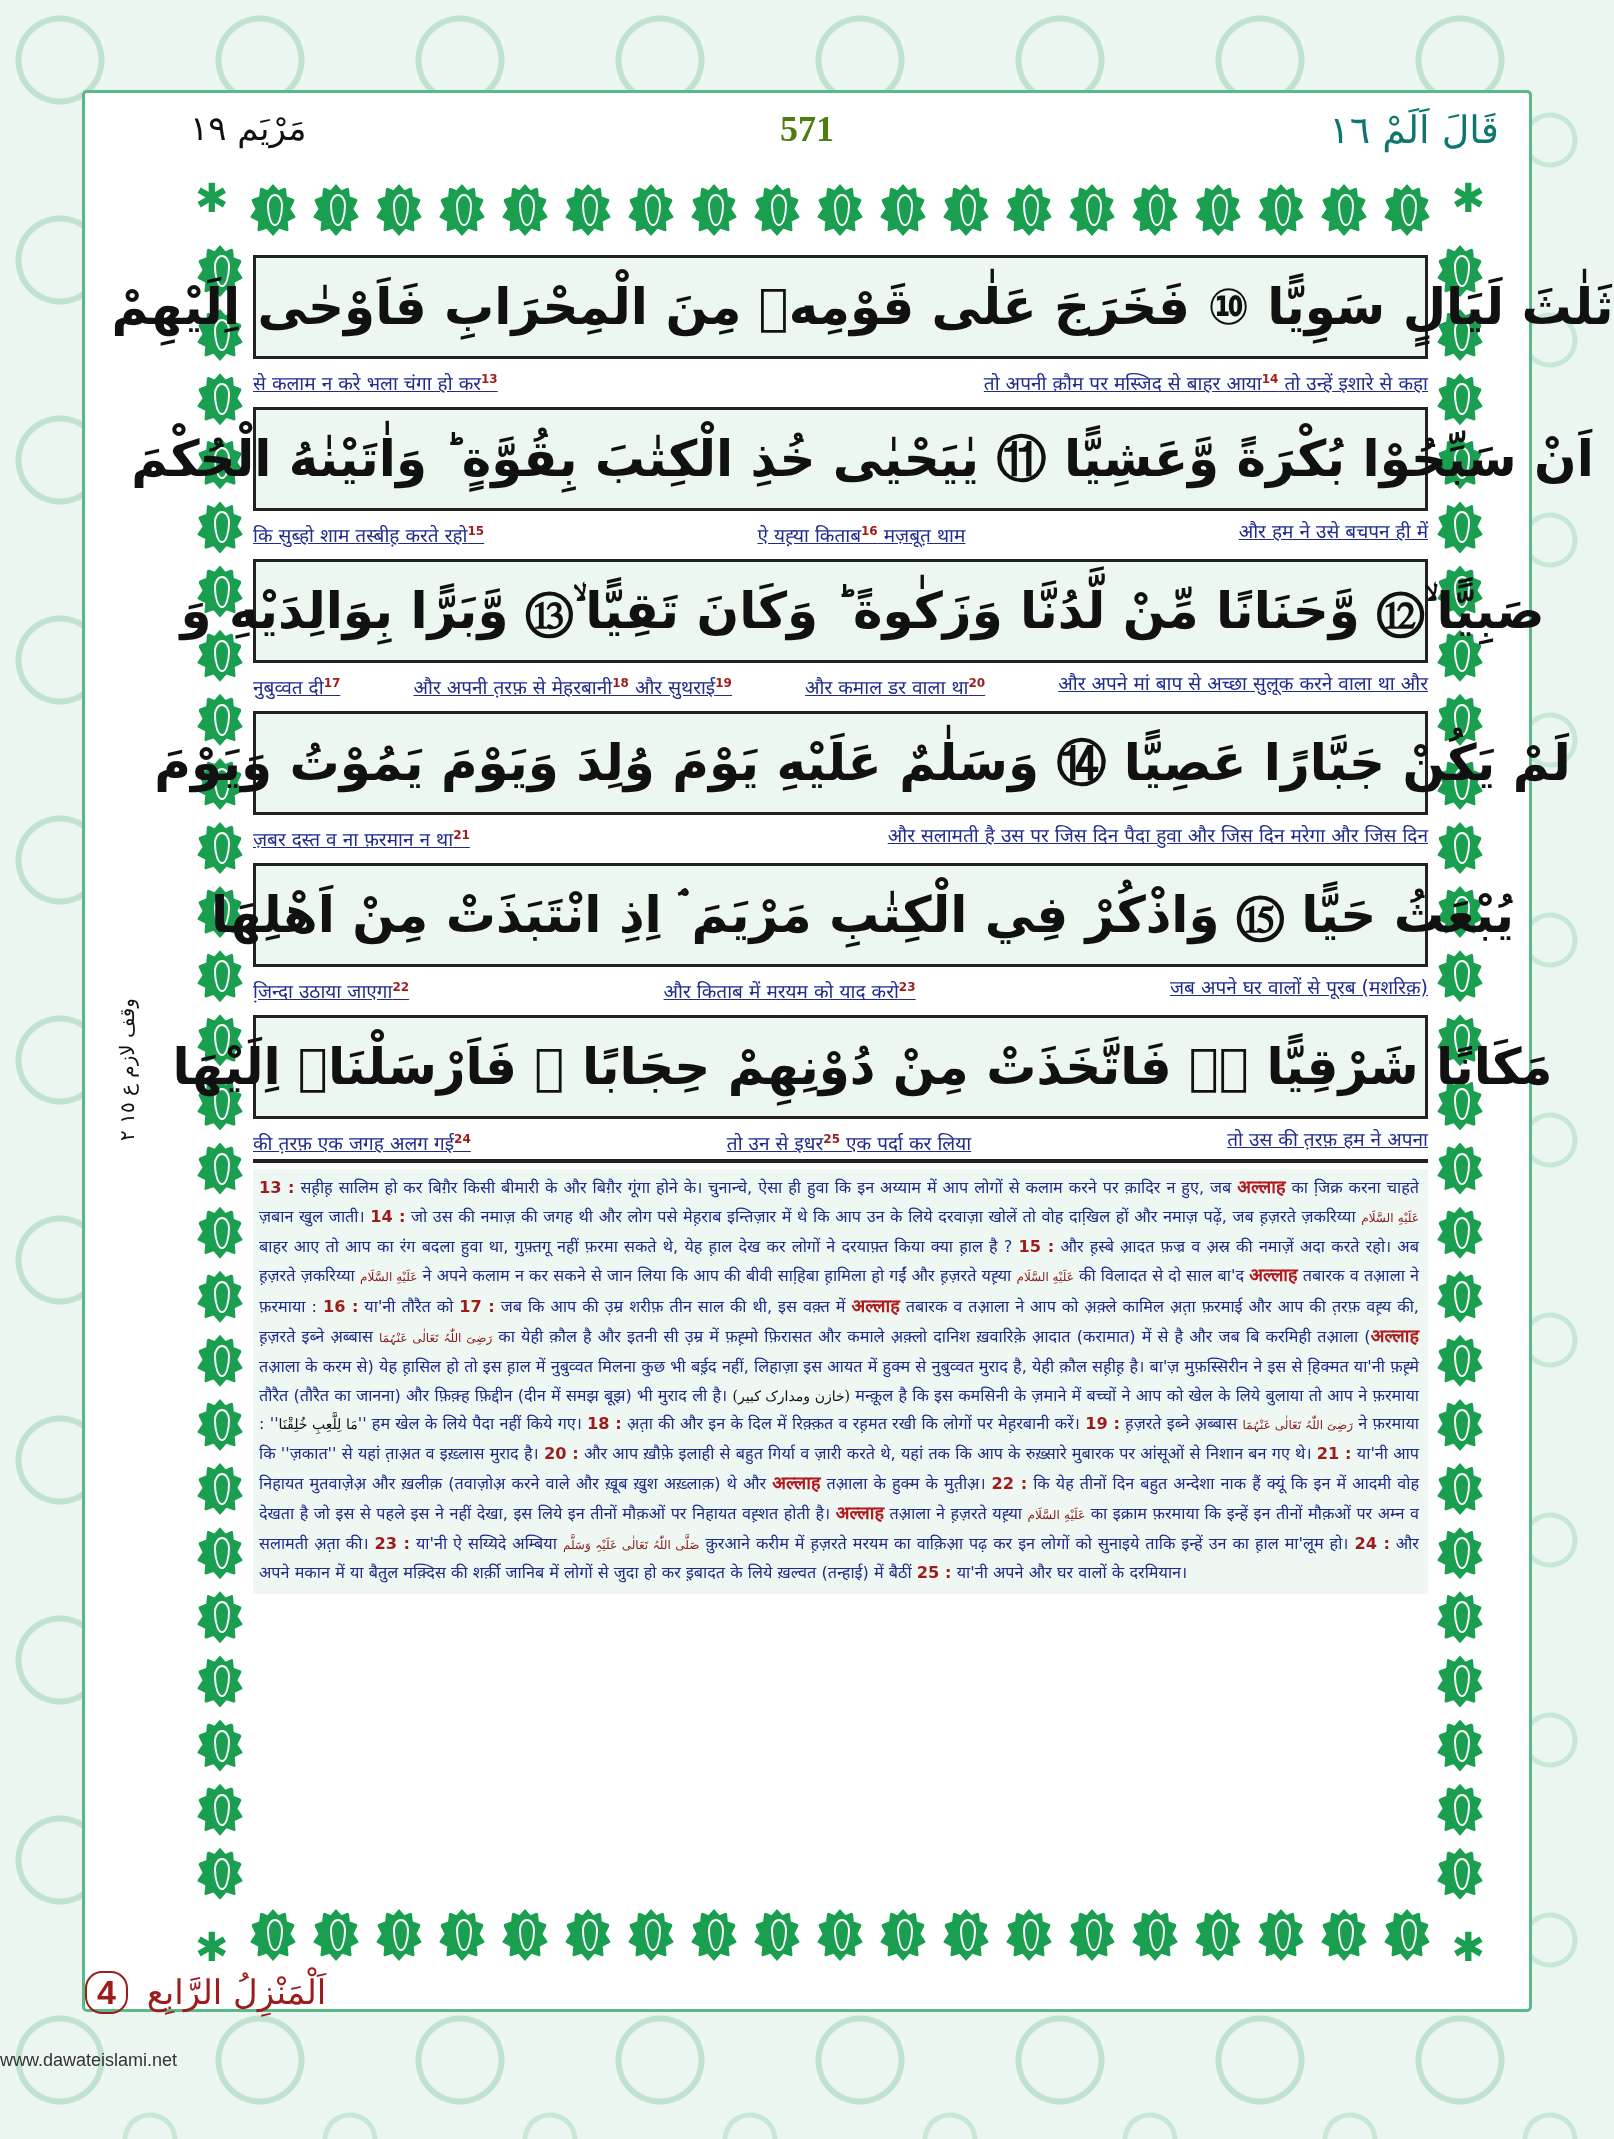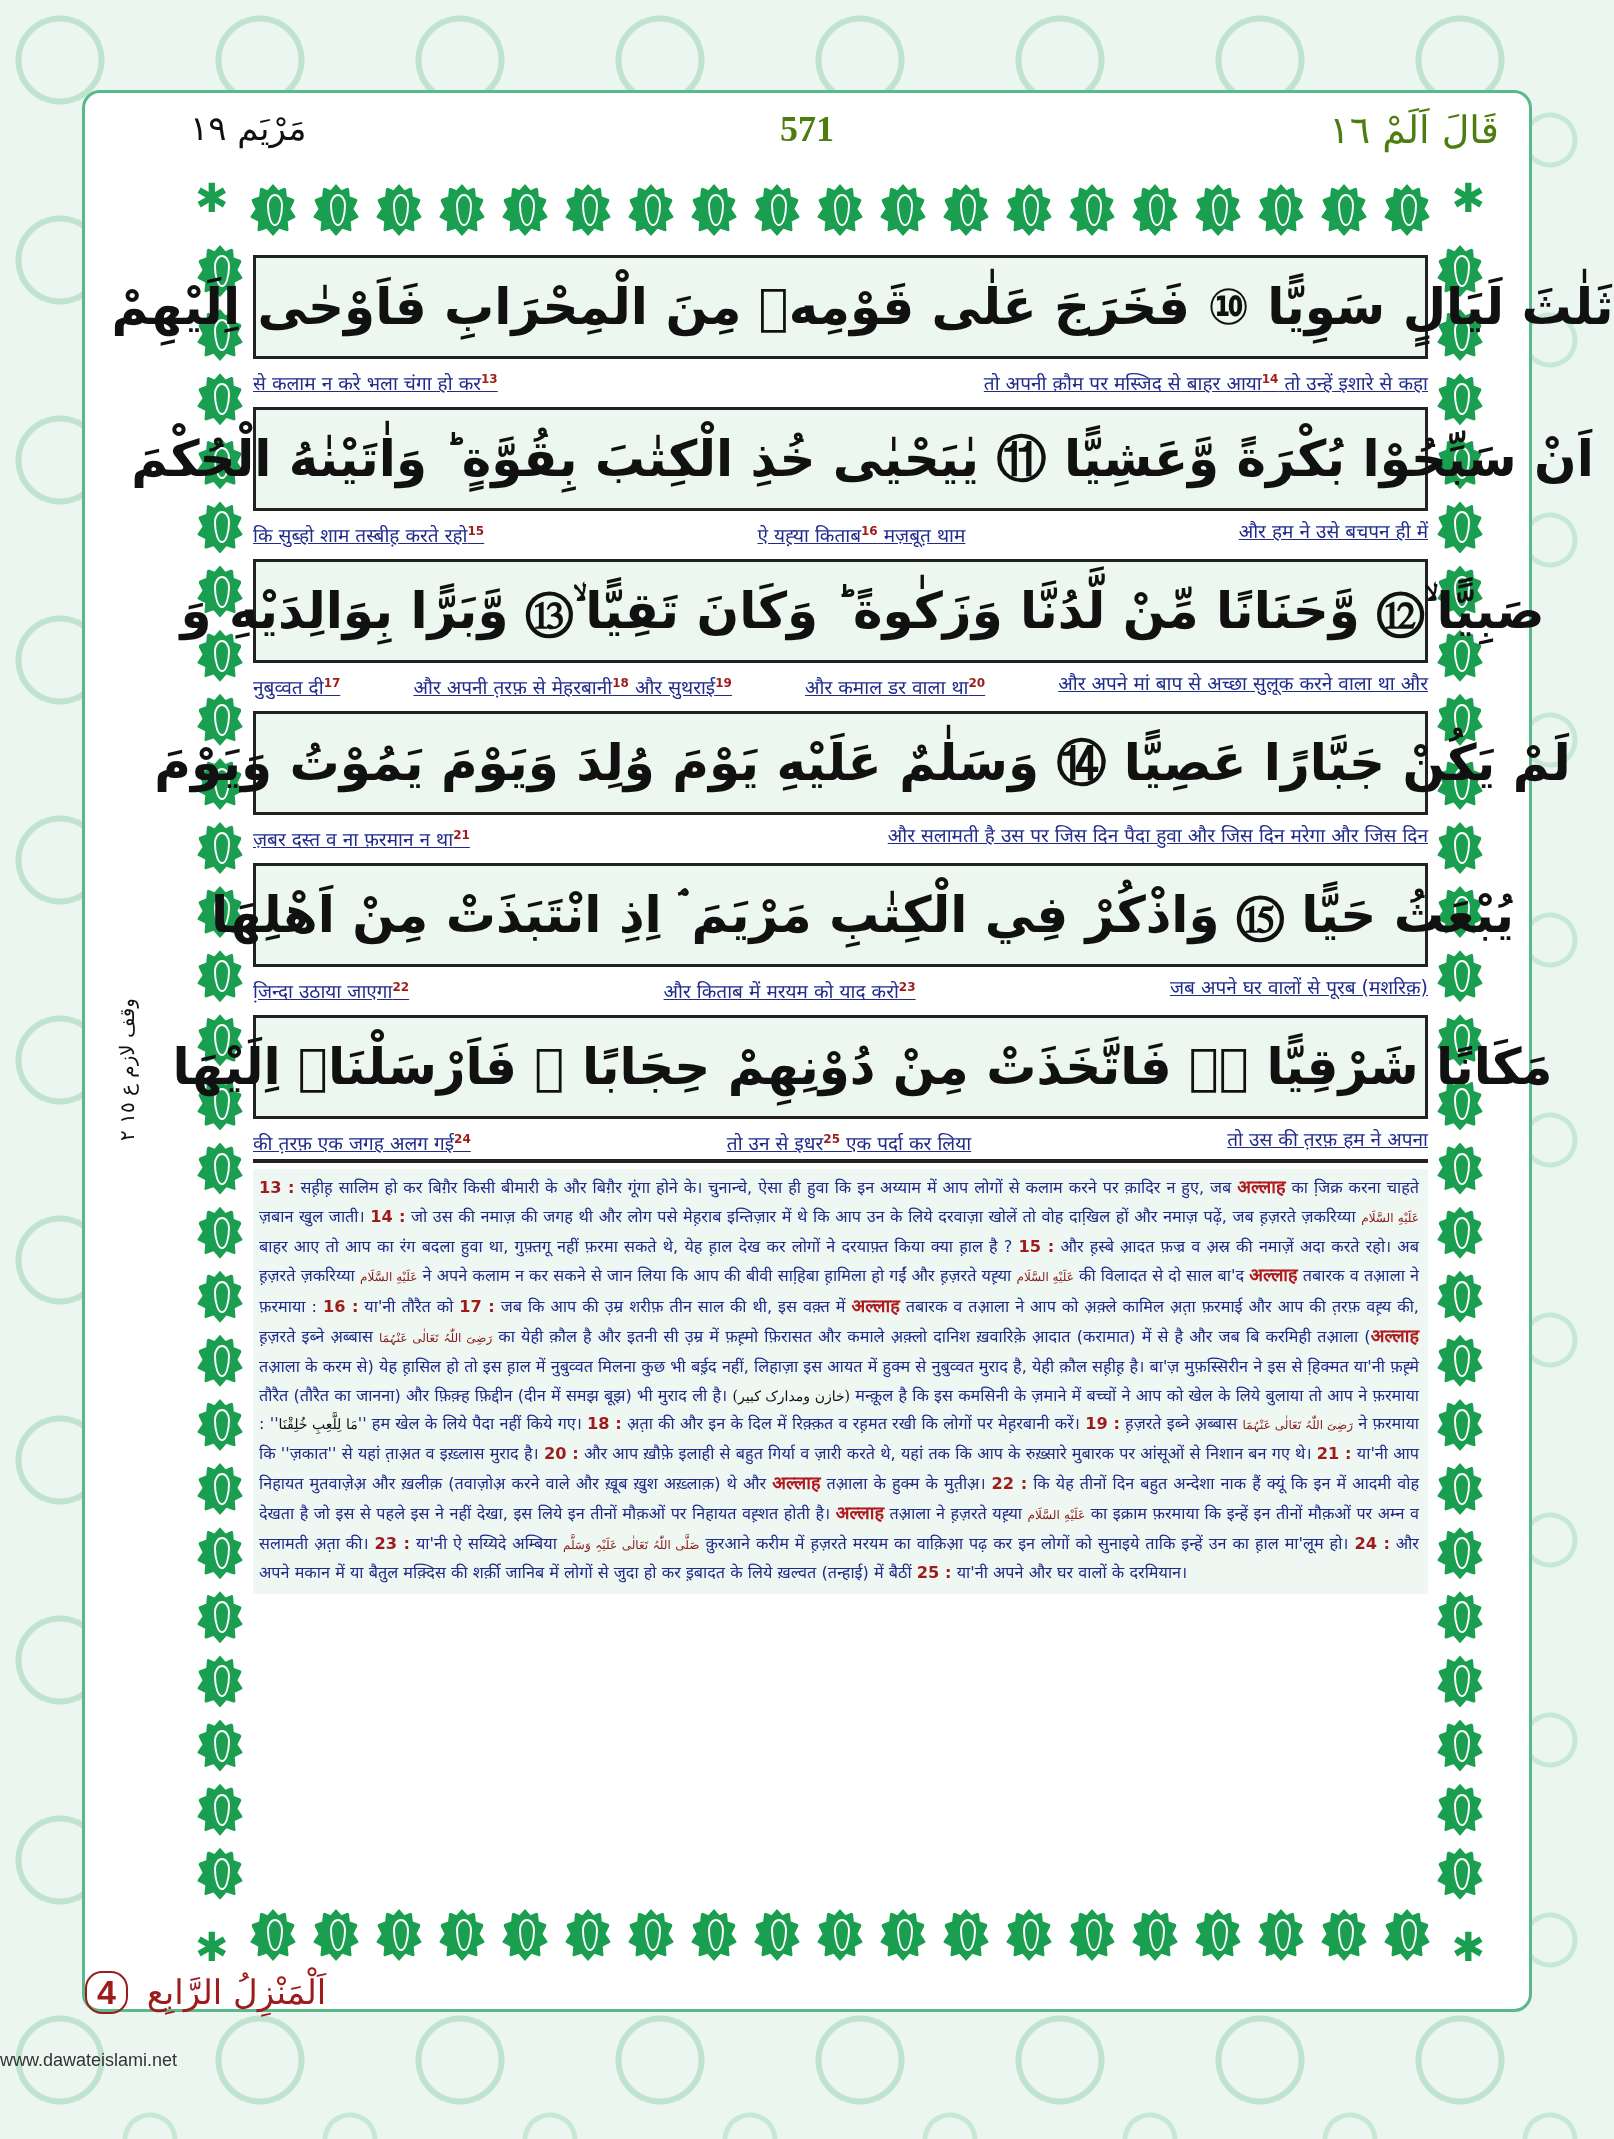--- a/index.html
+++ b/index.html
@@ -7,28 +7,28 @@
     width: 1614px; height: 2139px; position: relative; overflow: hidden;
     background-color: #eaf6ef;
     background-image:
       radial-gradient(circle at 60px 60px, transparent 38px, #bfe3cf 39px, #bfe3cf 44px, transparent 45px),
       radial-gradient(circle at 150px 140px, transparent 22px, #c8e8d6 23px, #c8e8d6 27px, transparent 28px);
     background-size: 200px 200px, 200px 200px;
     font-family: "DejaVu Sans", sans-serif;
   }
   .page {
     position: absolute; left: 82px; top: 90px; width: 1450px; height: 1922px;
-    background: #ffffff; border: 3px solid #5bb989; border-radius: 18px; box-sizing: border-box;
+    background: #ffffff; border: 3px solid #5bb989; border-radius: 5px; box-sizing: border-box;
   }
   .header {
     position: absolute; left: 0; top: 15px; width: 100%; height: 60px;
   }
   .hdr-left { position: absolute; left: 105px; top: 0; font-size: 34px; color: #111; font-family: "DejaVu Serif", serif; direction: rtl; }
   .hdr-center { position: absolute; left: 0; right: 0; top: 0; text-align: center; font-size: 36px; font-weight: bold; color: #4d7c0f; font-family: "Liberation Serif", serif; }
-  .hdr-right { position: absolute; right: 30px; top: 0; font-size: 38px; color: #4d7c0f; font-family: "DejaVu Serif", serif; direction: rtl; }
+  .hdr-right { position: absolute; right: 30px; top: 0; font-size: 38px; color: #0f766e; font-family: "DejaVu Serif", serif; direction: rtl; }
 
   .frame {
     position: absolute; left: 105px; top: 82px; width: 1300px; height: 1795px;
   }
   .orn-row { position: absolute; left: 0; width: 100%; height: 70px; display: flex; justify-content: space-between; align-items: center; padding: 0 60px; box-sizing: border-box; }
   .orn-row.top { top: 0; }
   .orn-row.bottom { bottom: 0; }
   .orn-col { position: absolute; top: 70px; bottom: 70px; width: 60px; display: flex; flex-direction: column; justify-content: space-between; align-items: center; }
   .orn-col.left { left: 0; }
   .orn-col.right { right: 0; }

